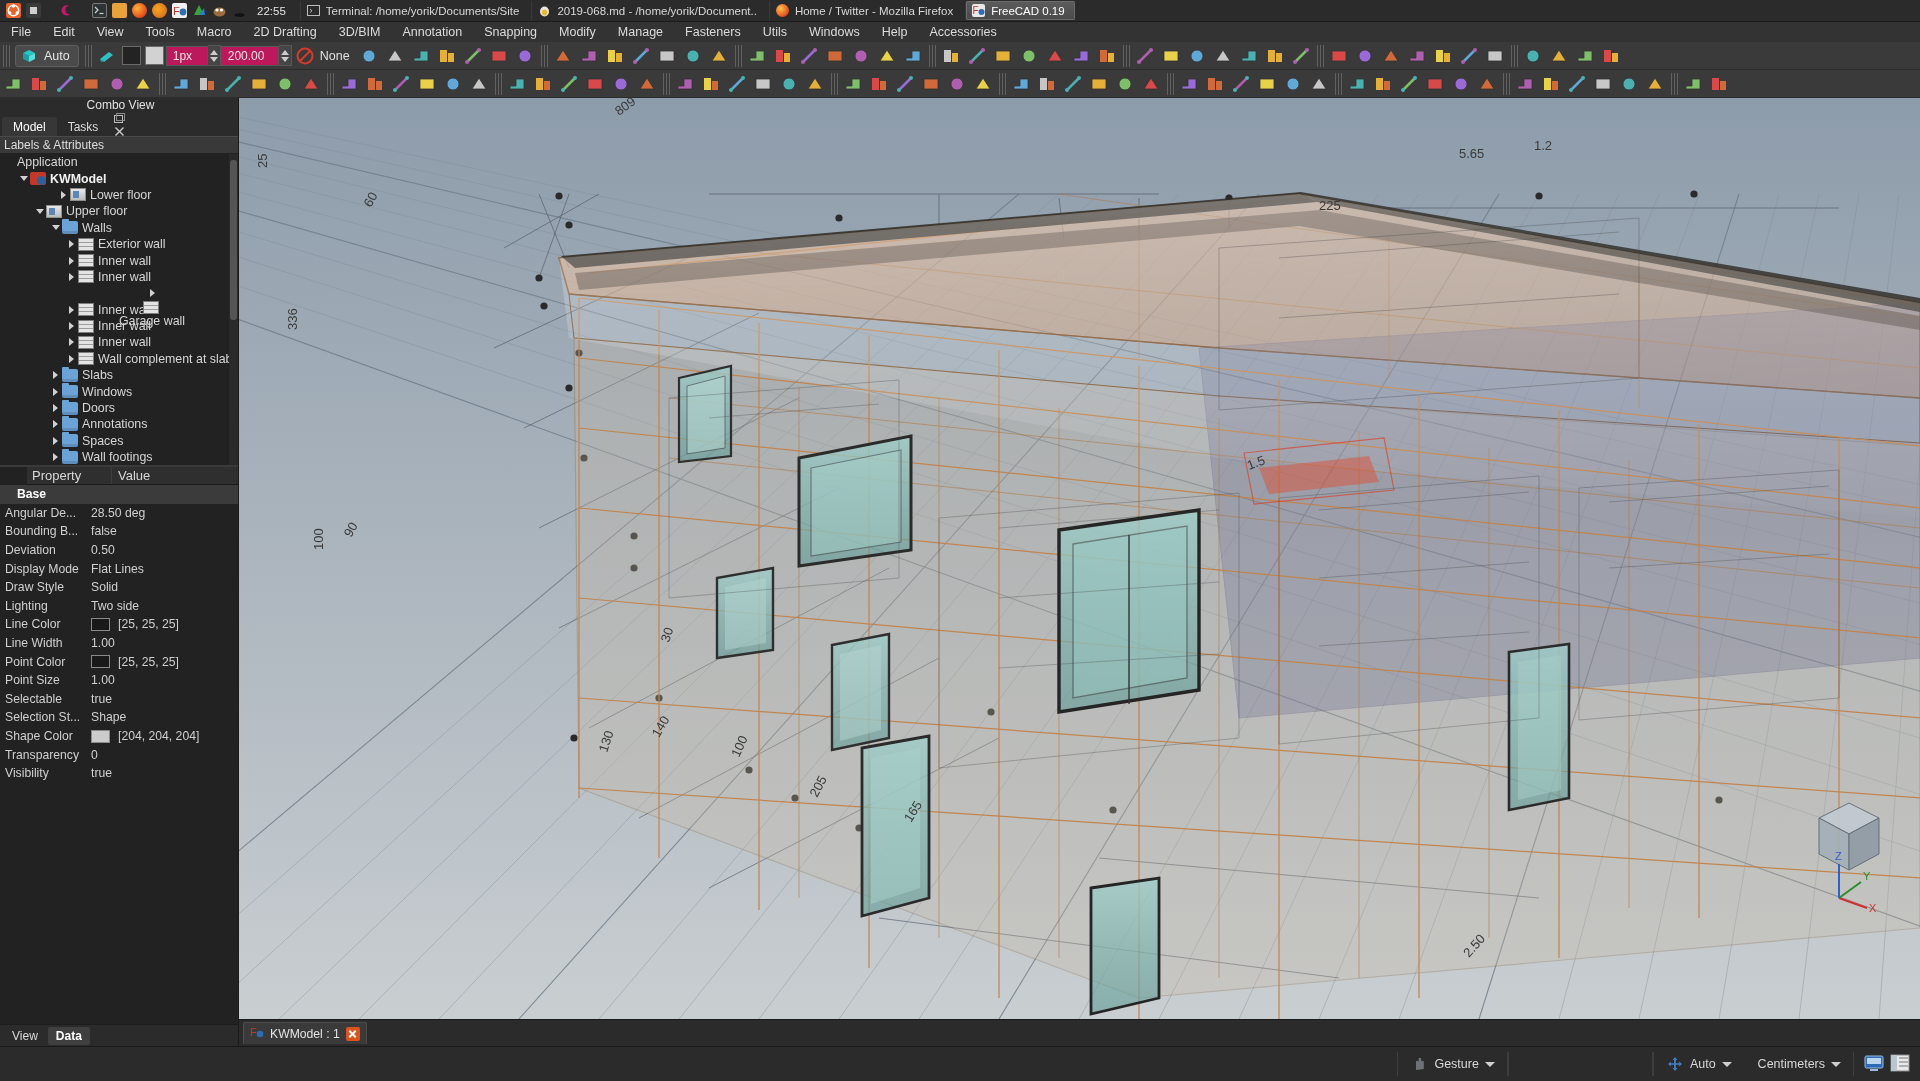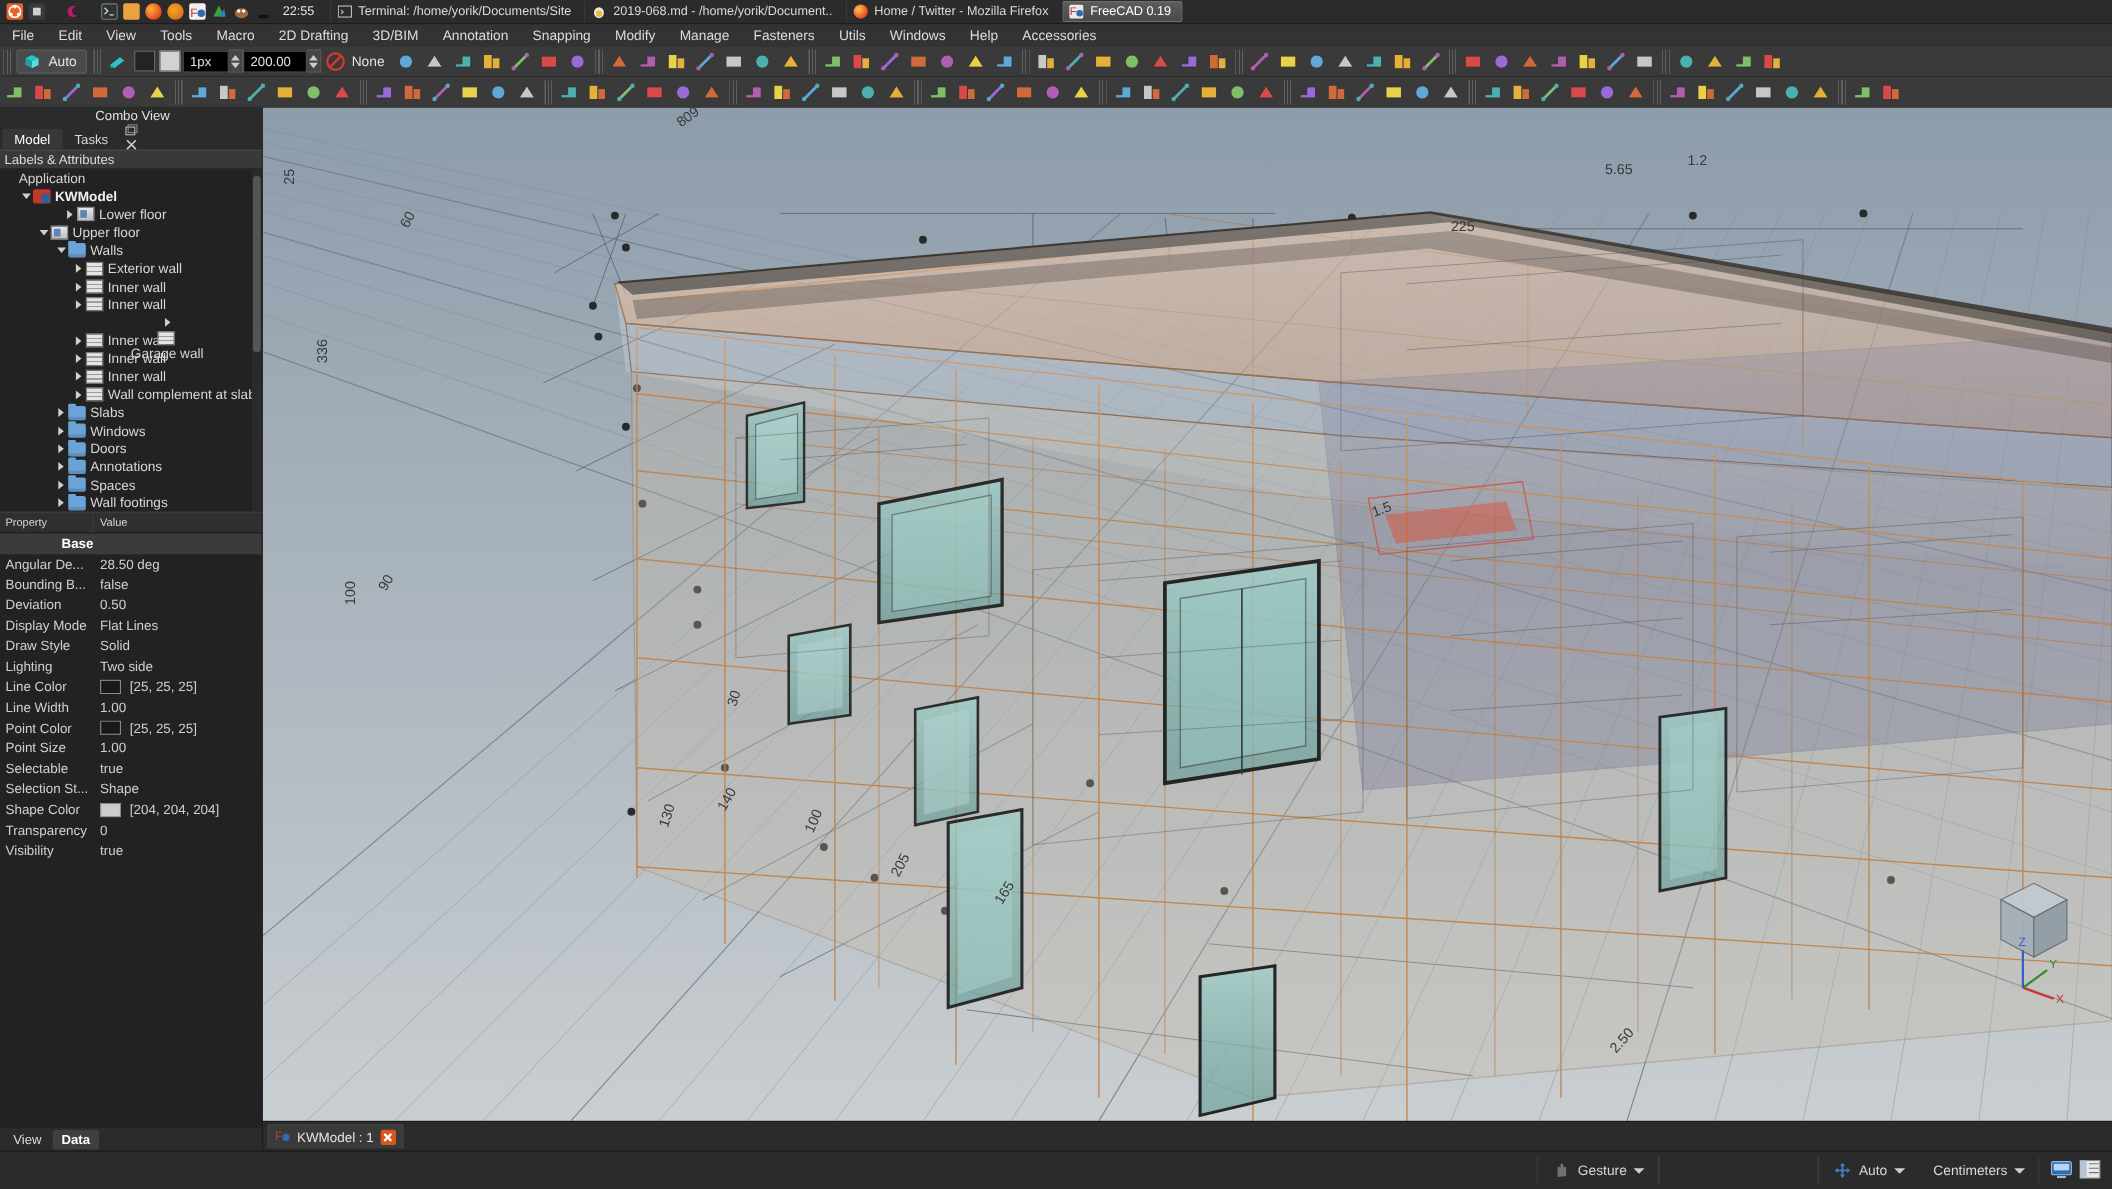--- a/index.html
+++ b/index.html
@@ -54,21 +54,21 @@
     opacity: .8;}
   .tbtn { width: 24px; height: 24px; margin: 0 1px; flex: 0 0 auto;
      display: flex; align-items: center; justify-content: center;
      border-radius: 3px; position: relative; }
   .wb-combo {
     height: 22px; background: #4a4a4a; border: 1px solid #5e5e5e; border-radius: 3px;
     display: flex; align-items: center; gap: 6px; padding: 0 8px 0 4px; margin: 0 3px;
     color: #e6e6e6; font-size: 12.5px; flex: 0 0 auto;
   }
   .num-field {
-    height: 20px; min-width: 42px; background: #000000; border: 1px solid #575757;
+    height: 20px; min-width: 42px; background: #be185d; border: 1px solid #575757;
     color: #e2e2e2; font-size: 12px; display: flex; align-items: center;
     padding: 0 3px 0 6px; flex: 0 0 auto;
   }
   .spin { width: 13px; height: 21px; display: flex; flex-direction: column;
     justify-content: center; align-items: center; background: #454545;
     border: 1px solid #575757; border-left: none; flex:0 0 auto; }
   .spin i { border-left: 4px solid transparent; border-right: 4px solid transparent;
     display: block; }
   .spin i.up { border-bottom: 5px solid #ccc; margin-bottom: 2px;}
   .spin i.dn { border-top: 5px solid #ccc; }
@@ -125,27 +125,27 @@
   .ico-wall { background: repeating-linear-gradient(to bottom, #e4e4e4 0 3px, #9d9d9d 3px 4px);
     border: 1px solid #7d7d7d; }
   .ico-doc { background: #c0392b; border-radius: 2px; }
   .ico-doc:after { content:''; position:absolute; right:0; bottom:0; width: 9px; height: 9px;
     background: #2d5f9a; border-radius: 50%;}
 
   
   .prop-area { flex: 1; background: #222222; position: relative; overflow: hidden;
     border-top: 2px solid #3a3a3a;}
   .prop-head { height: 18px; background: #2f2f2f; border-bottom: 1px solid #1b1b1b;
-    display: flex; font-size: 10px; color: #d8d8d8; }
+    display: flex; font-size: 13px; color: #d8d8d8; margin-left: 27px; }
   .prop-head .c1 { width: 85px; padding-left: 5px; line-height: 18px; border-right: 1px solid #3d3d3d;}
   .prop-head .c2 { flex: 1; padding-left: 6px; line-height: 18px;}
   .prow { height: 18.6px; display: flex; font-size: 12.2px; color: #d0d0d0; align-items: center;}
   .prow.group { background: #3b3b3b; color: #fff; font-weight: bold; }
   .prow .p1 { width: 85px; padding-left: 5px; white-space: nowrap; overflow: hidden;}
-  .prow.group .p1 { padding-left: 17px; text-align: right; }
+  .prow.group .p1 { padding-left: 17px; }
   .prow .p2 { flex: 1; padding-left: 6px; display: flex; align-items: center; gap: 8px;
     white-space: nowrap; overflow: hidden;}
   .cswatch { width: 19px; height: 13px; border: 1px solid #8a8a8a; display:inline-block; flex:0 0 auto;}
 
   .vd-tabs { height: 22px; background: #2b2b2b; display: flex; align-items: center;
      padding-left: 4px; gap: 2px; border-top: 1px solid #1d1d1d;}
   .vdtab { font-size: 12px; color: #dadada; padding: 2px 8px; border-radius: 2px;}
   .vdtab.active { background: #3f3f3f; color: #fff; font-weight: bold; }
 
   

